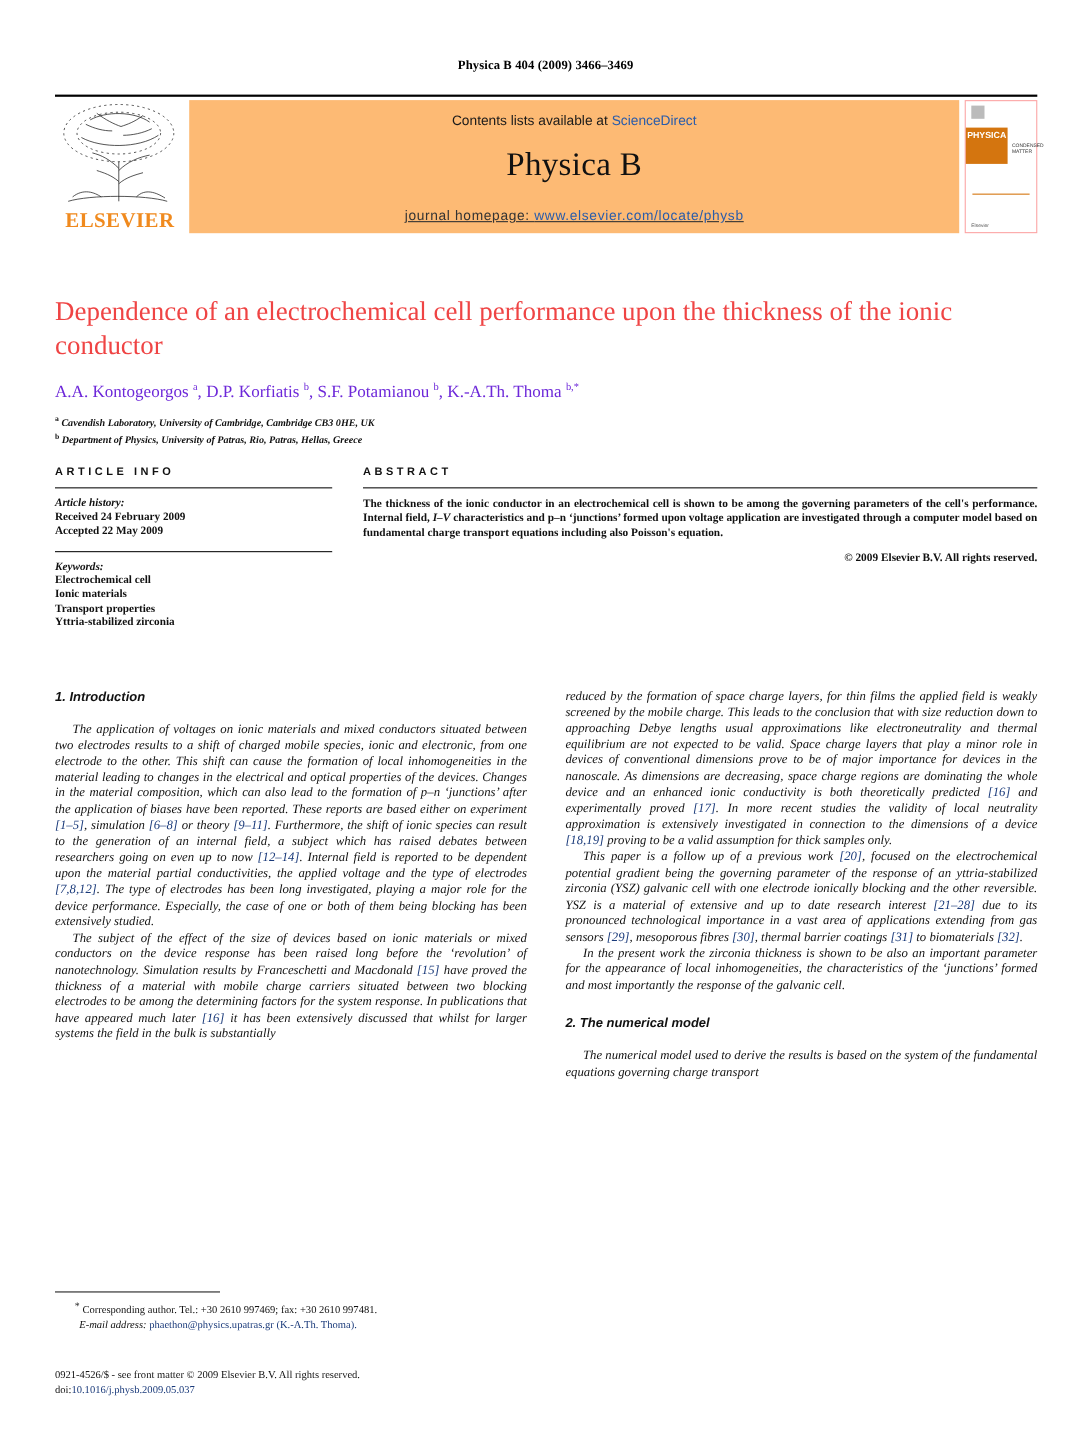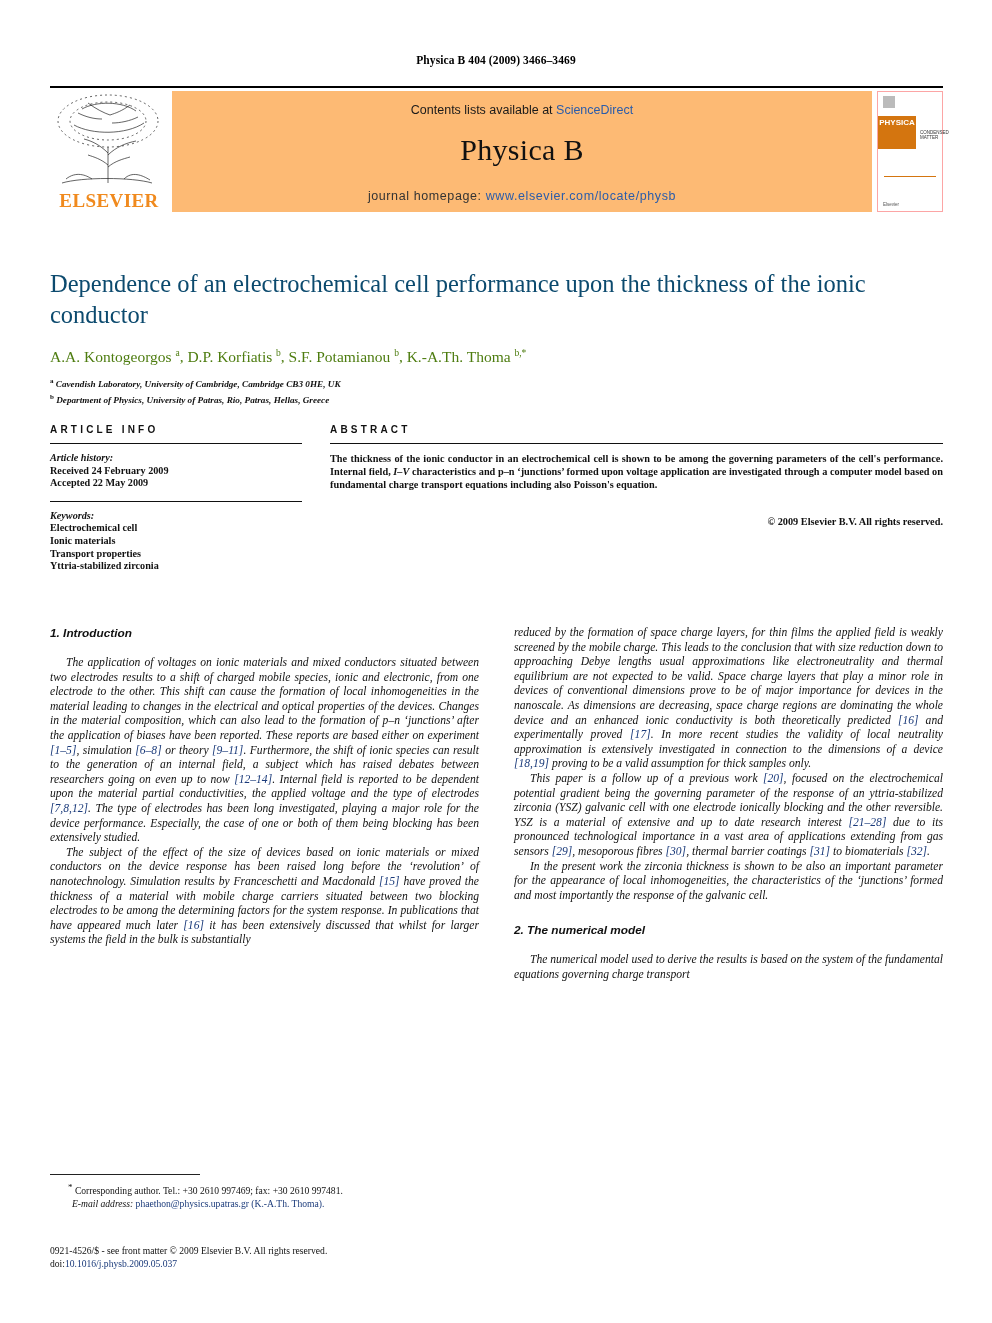--- a/index.html
+++ b/index.html
@@ -110,20 +110,21 @@
   .homepage-line {
     position: absolute;
     bottom: 9px;
     left: 0;
     width: 100%;
     text-align: center;
     font-family: "Liberation Sans", sans-serif;
     font-size: 12.5px;
     letter-spacing: 0.6px;
     color: #333;
+    text-decoration: underline;
   }
   .homepage-url { color: #2a5caa; }
   .cover-thumb {
     flex: 0 0 66px;
     width: 66px;
     margin-left: 5px;
     border: 1px solid #fca5a5;
     background: #fff;
     position: relative;
     box-sizing: border-box;
@@ -167,28 +168,28 @@
     position: absolute;
     top: 268px;
     left: 50px;
     width: 893px;
   }
   .article-title {
     font-family: "Liberation Serif", serif;
     font-size: 24.5px;
     line-height: 31px;
     font-weight: normal;
-    color: #0c4a6e;
+    color: #ef4444;
     margin: 0;
   }
   .authors {
     margin-top: 18px;
     font-family: "Liberation Serif", serif;
     font-size: 15.5px;
-    color: #4d7c0f;
+    color: #6d28d9;
   }
   .authors sup { font-size: 9.5px; }
   .affiliations {
     margin-top: 9px;
     font-family: "Liberation Serif", serif;
     font-size: 9.2px;
     font-style: italic;
     font-weight: bold;
     line-height: 12.5px;
     color: #111;
@@ -234,21 +235,21 @@
   .abs-text {
     font-family: "Liberation Serif", serif;
     font-size: 10.3px;
     line-height: 13.2px;
     text-align: justify;
     font-weight: bold;
     color: #111;
   }
   .abs-text .iv { font-style: italic; }
   .copyright {
-    margin-top: 24px;
+    margin-top: 10px;
     text-align: right;
     font-family: "Liberation Serif", serif;
     font-size: 10.3px;
     font-weight: bold;
     color: #111;
   }
 
   
   .body-cols {
     position: absolute;

